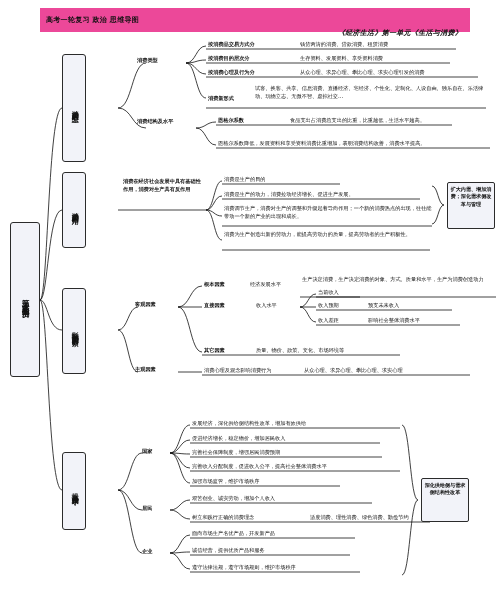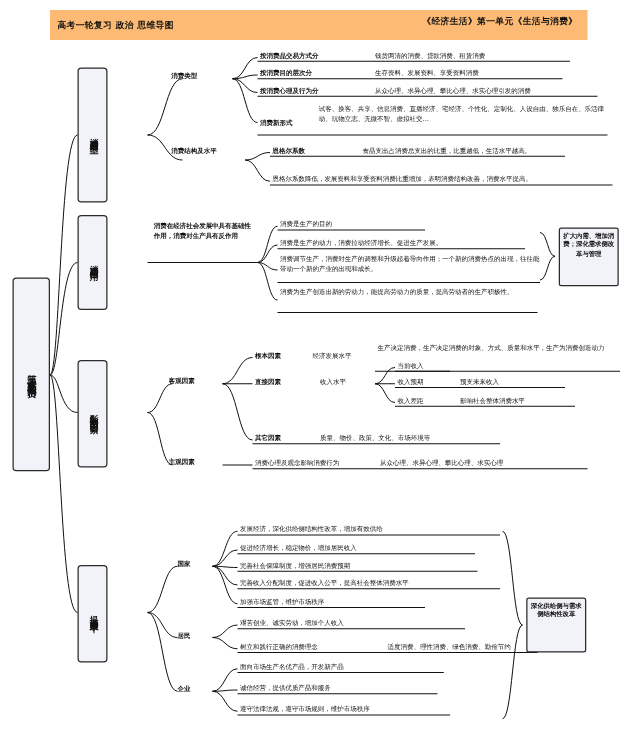--- a/index.html
+++ b/index.html
@@ -10,25 +10,25 @@
     font-size:5.2px;
     color:#1a1a1a;
     overflow:hidden;
     position:relative;
   }
   #root{position:relative;width:502px;height:594px;}
 
   
   .header{
     position:absolute;left:40px;top:8px;width:430px;height:24px;
-    background:#fdba74;
+    background:#ec4899;
     text-align:right;
   }
   .header .h-left{position:absolute;left:6px;top:7px;font-size:7px;font-weight:bold;color:#111;letter-spacing:.3px;}
-  .header .h-right{position:absolute;right:8px;top:4px;font-size:7px;font-weight:bold;color:#111;letter-spacing:.3px;}
+  .header .h-right{position:absolute;right:8px;top:20px;font-size:7px;font-weight:bold;color:#111;letter-spacing:.3px;font-style:italic;}
 
   
   svg.wires{position:absolute;left:0;top:0;width:502px;height:594px;pointer-events:none;}
   svg.wires path{fill:none;stroke:#111;stroke-width:.8;}
   svg.wires line{stroke:#111;stroke-width:.8;}
 
   
   .vbox{
     position:absolute;
     background:#f2f3f9;

